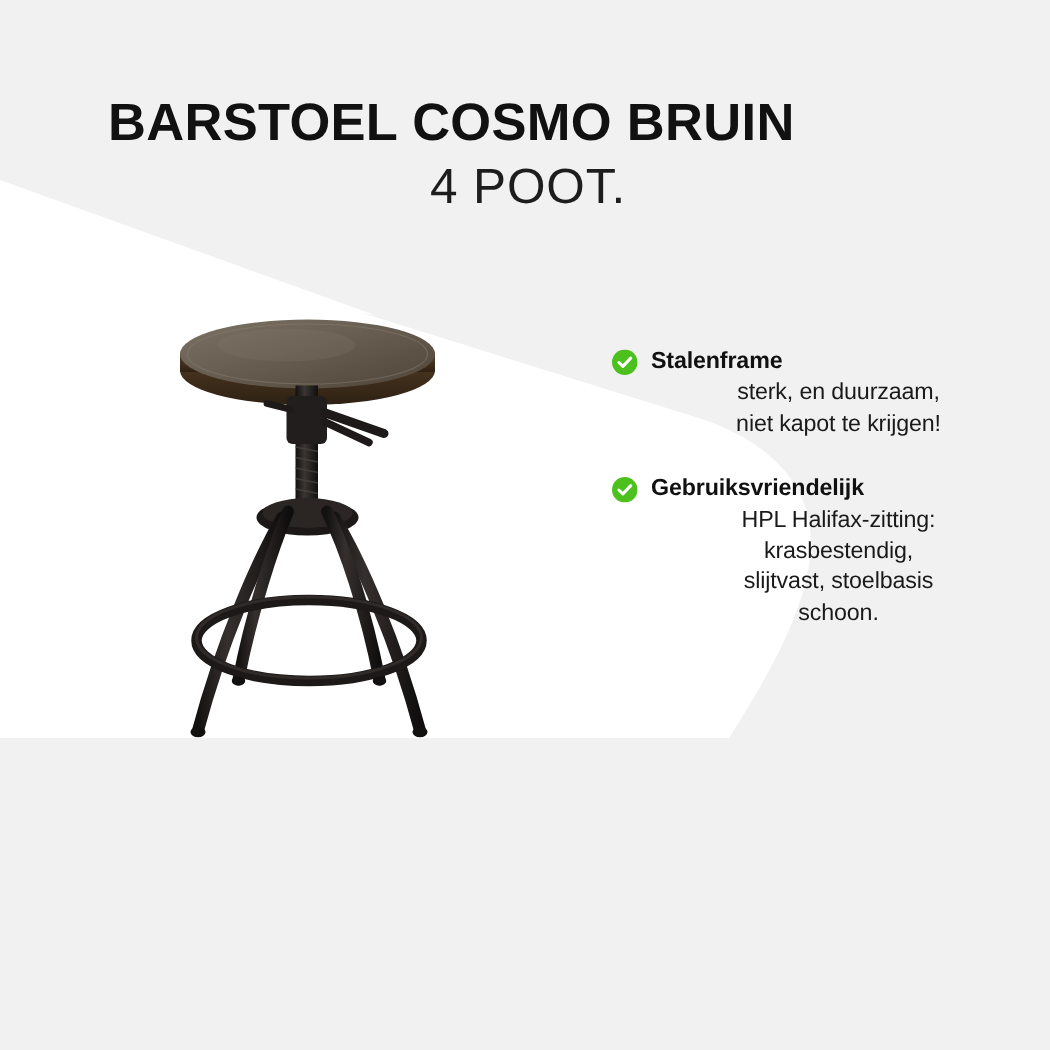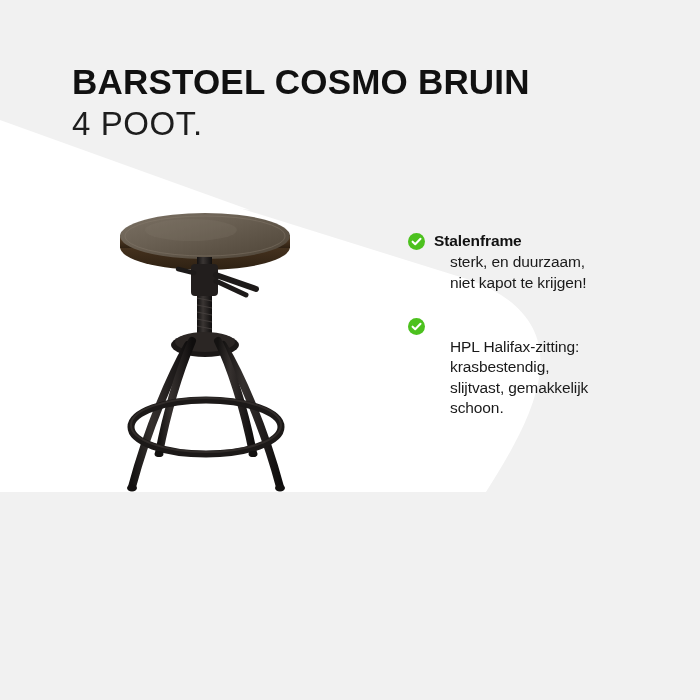--- a/index.html
+++ b/index.html
@@ -32,20 +32,21 @@
     margin:0;
     white-space:nowrap;
   }
   .title-sub{
     font-size:33px;
     font-weight:300;
     color:#1d1d1d;
     line-height:1.16;
     margin:4px 0 0 0;
     letter-spacing:0.6px;
+    text-align:center;
   }
 
   
   .product-photo{
     position:absolute;
     left:60px;top:195px;
     width:290px;height:320px;
   }
 
   
@@ -78,20 +79,21 @@
     letter-spacing:-0.1px;
   }
   .feat-body{
     margin:2px 0 0 42px;
     font-size:15.5px;
     font-weight:400;
     color:#1a1a1a;
     line-height:1.33;
     letter-spacing:-0.1px;
     white-space:pre-line;
+    text-align:center;
   }
 </style>
 </head>
 <body>
 
 <div id="canvas">
 
   <svg class="bg-layer" viewBox="0 0 700 700" preserveAspectRatio="none" aria-hidden="true">
 
     <rect x="0" y="0" width="700" height="700" fill="#f1f1f1"></rect>
@@ -213,21 +215,22 @@
 
     <div class="feature">
     </div>
 
     <div class="feature">
       <div class="feat-head">
         <svg class="check-icon" viewBox="0 0 20 20" aria-hidden="true">
           <circle cx="10" cy="10" r="10" fill="#4cc11e"></circle>
           <path d="M5.4 10.2 L8.5 13.2 L14.7 6.8" fill="none" stroke="#ffffff" stroke-width="2.4" stroke-linecap="round" stroke-linejoin="round"></path>
         </svg>
+        <span class="feat-title">Gebruiksvriendelijk</span>
       </div>
       <div class="feat-body">HPL Halifax-zitting:
 krasbestendig,
-slijtvast, gemakkelijk
+slijtvast, stoelbasis
 schoon.</div>
     </div>
 
   </div>
 </div>
 
 </body></html>

